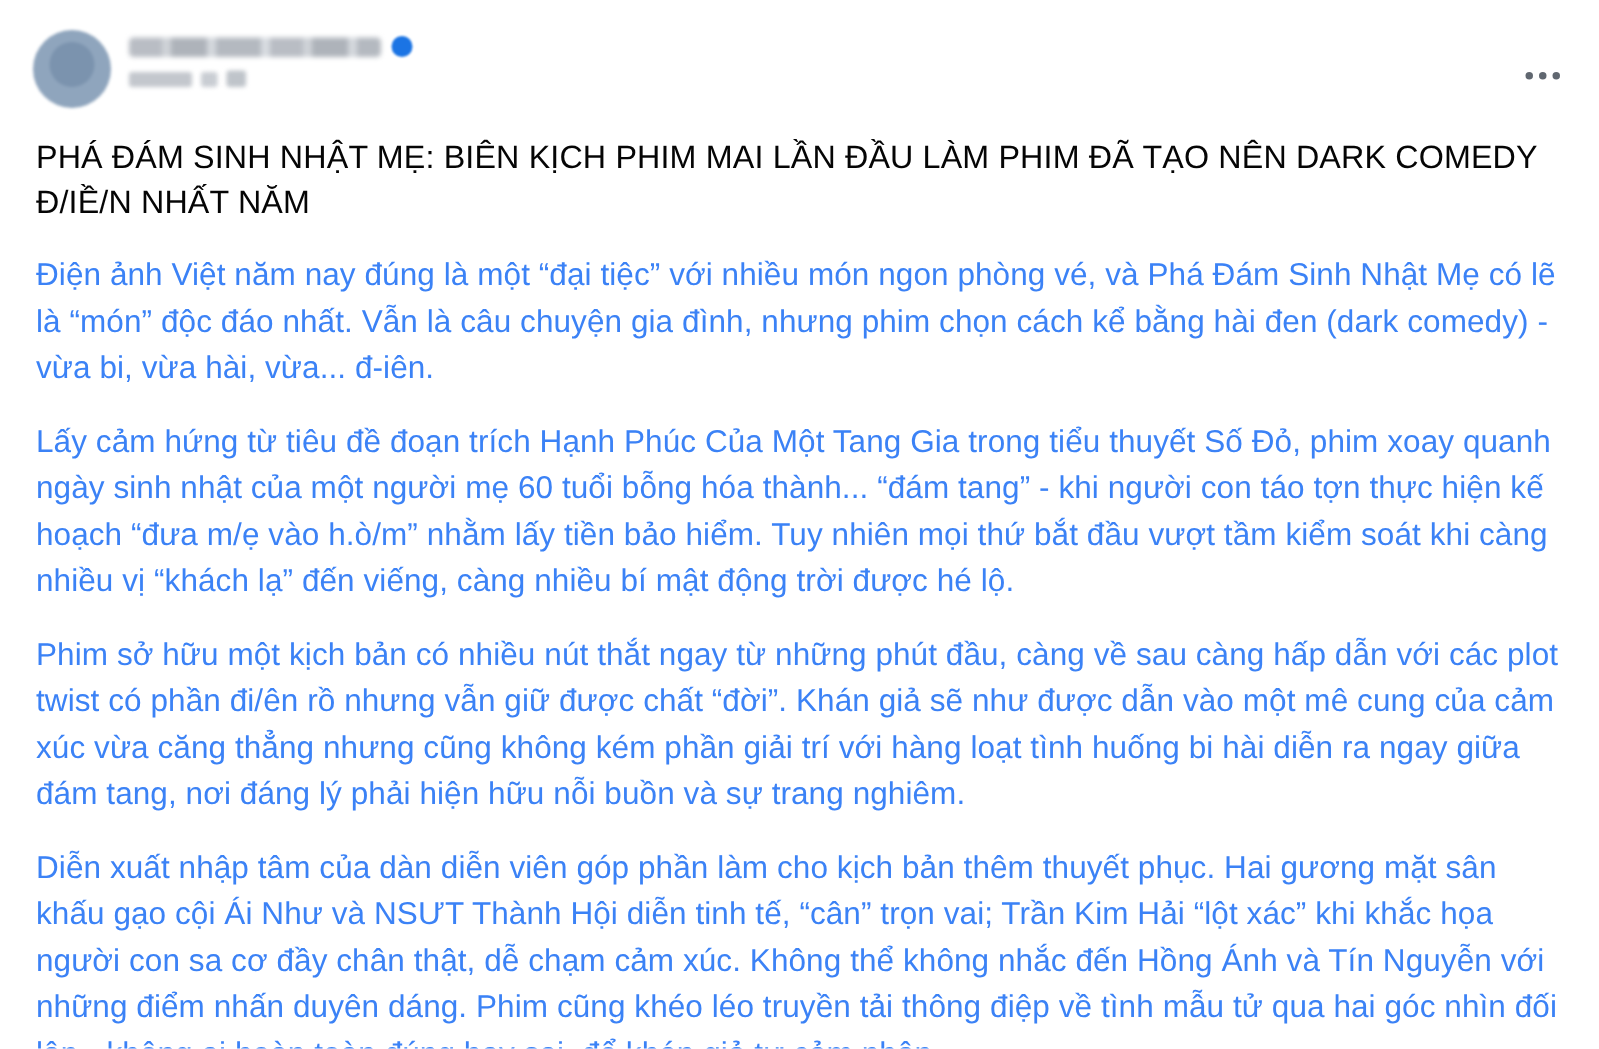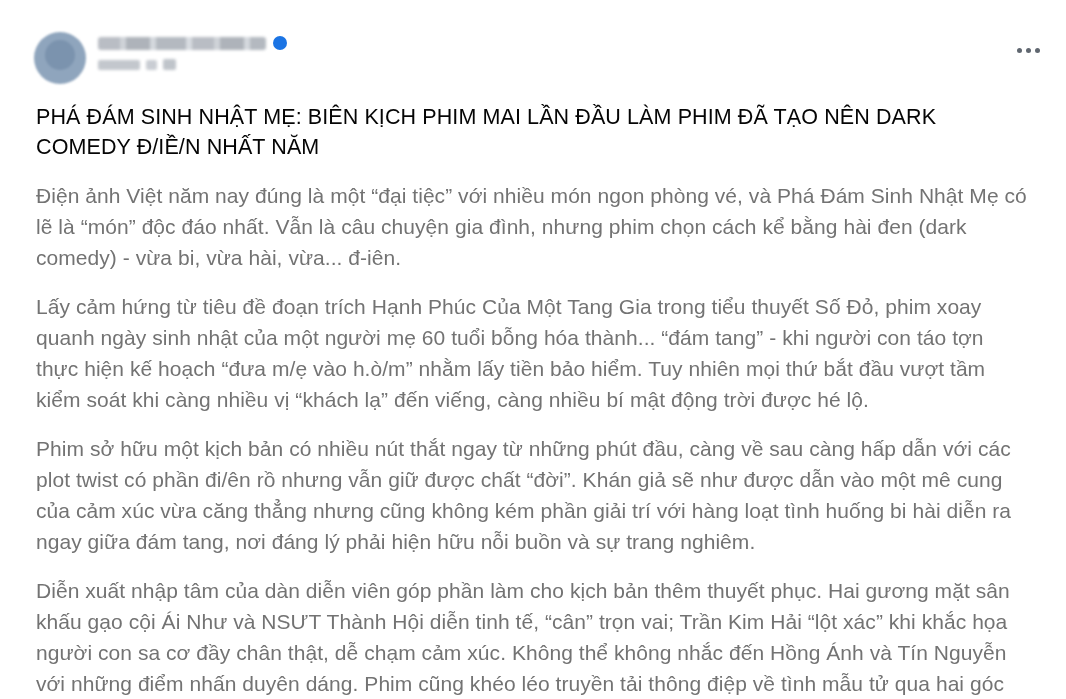--- a/index.html
+++ b/index.html
@@ -10,21 +10,21 @@
     height: 699px;
     background: #ffffff;
     font-family: "Liberation Sans", sans-serif;
     overflow: hidden;
   }
   .post {
     position: relative;
     width: 1066px;
     height: 699px;
     background: #ffffff;
-    padding: 16px;
+    padding: 4px;
   }
   .post-header {
     display: flex;
     align-items: flex-start;
     padding: 14px 18px 6px 18px;
     height: 78px;
   }
   .avatar {
     width: 52px;
     height: 52px;
@@ -136,21 +136,21 @@
     font-size: 21.5px;
     line-height: 30px;
     color: #050505;
     font-weight: 400;
     margin: 0 0 18px 0;
     letter-spacing: 0.1px;
   }
   .post-paragraph {
     font-size: 21px;
     line-height: 31px;
-    color: #737373;
+    color: #3b82f6;
     margin: 0 0 18px 0;
     letter-spacing: 0.05px;
   }
   .post-paragraph:last-child {
     margin-bottom: 0;
   }
 </style>
 </head>
 <body>
 

